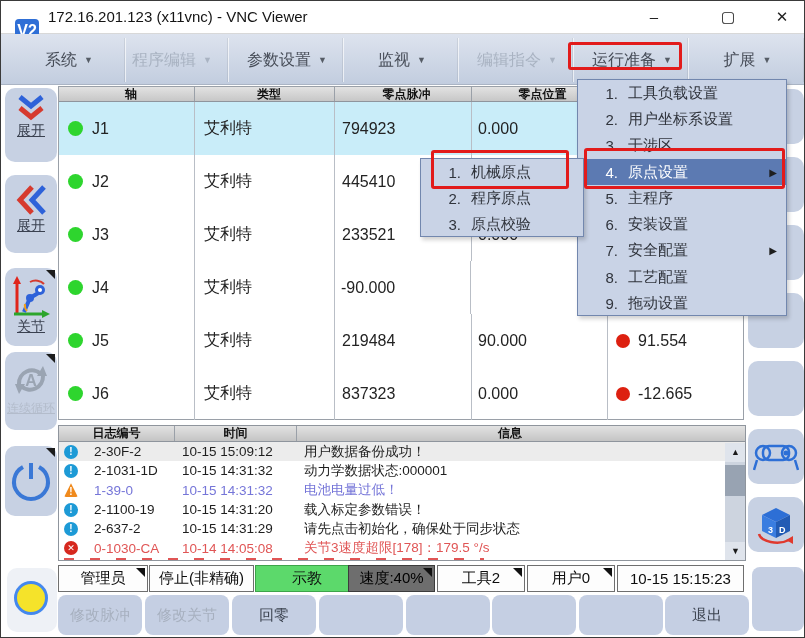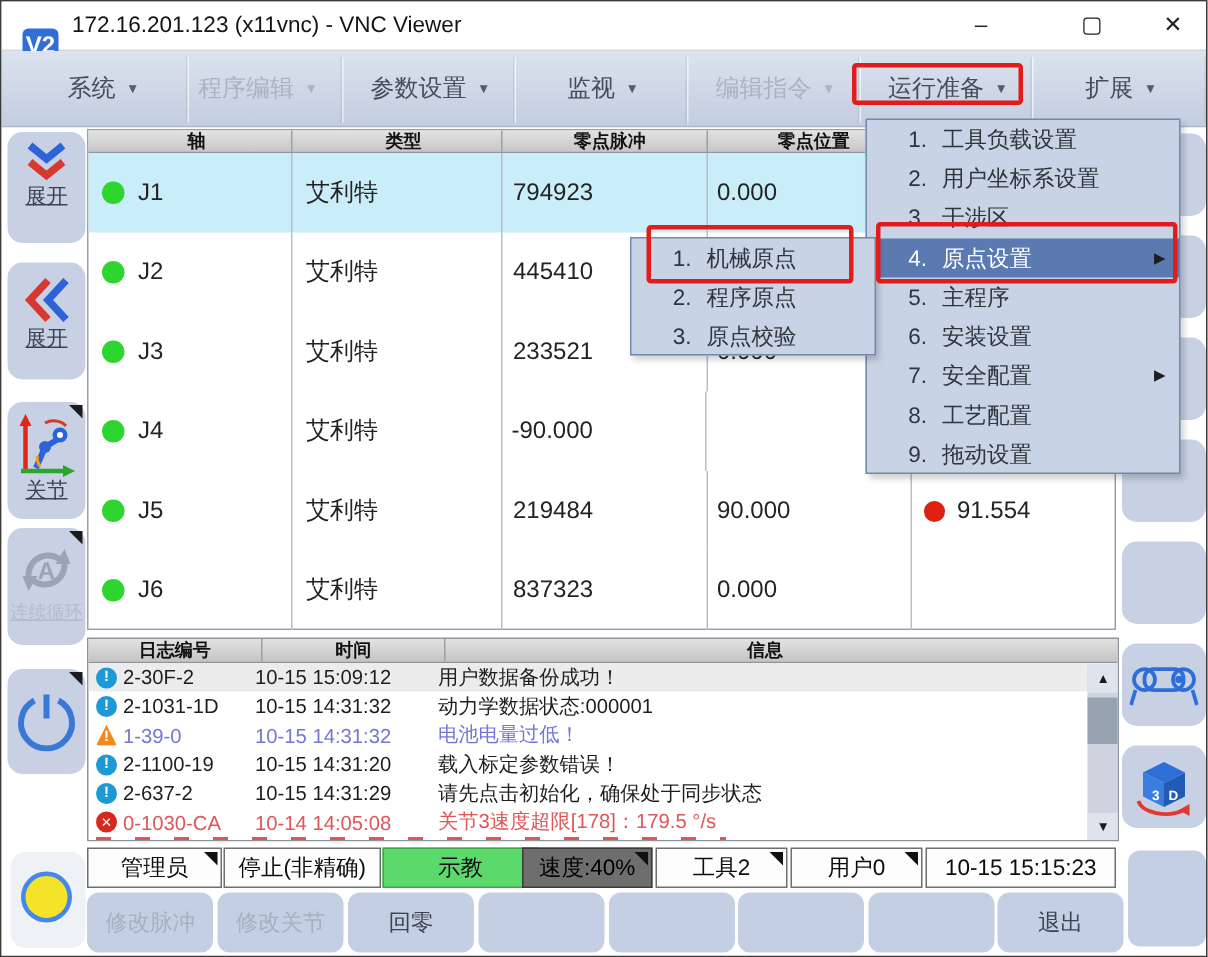--- a/index.html
+++ b/index.html
@@ -67,21 +67,21 @@
               border-bottom:1px solid #8f959d; font-size:12px; font-weight:bold; color:#111; }
   .log-head div { display:flex; align-items:center; justify-content:center; border-right:1px solid #9aa0a8; }
   .lh1 { width:116px; } .lh2 { width:122px; } .lh3 { width:426px; border-right:none !important; }
   .log-row { display:flex; align-items:center; height:19.3px; font-size:13.5px; color:#1e1e1e; }
   .log-row.first { background:#ececec; }
   .log-row .lic { width:14px; height:14px; margin-left:5px; border-radius:50%; color:#fff; font-size:10px;
                   font-weight:bold; text-align:center; line-height:14px; flex:none; }
   .lic.info { background:#1d9ad6; }
   .lic.err  { background:#d6281e; font-size:9px; }
   .lic.warn { background:#f08a1d; border-radius:2px; clip-path:polygon(50% 0,100% 100%,0 100%); line-height:17px; }
-  .log-row .lid  { width:88px; margin-left:4px; }
+  .log-row .lid  { width:88px; margin-left:16px; }
   .log-row .ltime{ width:110px; }
   .log-row .lmsg { margin-left:12px; white-space:nowrap; }
   .log-row.w, .log-row.w .lid, .log-row.w .ltime { color:#7575d8; }
   .log-row.e, .log-row.e .lid, .log-row.e .ltime { color:#e05555; }
   .log-partial { height:6px; margin-left:5px;
      background:repeating-linear-gradient(90deg,#e05555 0 10px,transparent 10px 26px); width:420px; }
   .log-scroll { position:absolute; left:666px; top:17px; width:21px; height:118px; background:#cdd4df; }
   .scr-btn { position:absolute; left:0; width:21px; height:19px; background:#dfe4ec; text-align:center;
              font-size:9px; line-height:19px; color:#1a1a1a; }
   .scr-thumb { position:absolute; left:0; top:22px; width:21px; height:31px; background:#98a3b2; }
@@ -237,20 +237,24 @@
           </div>
       </div>
       <div class="axis-row">
         <div class="c1">
             <span class="dot"></span>
             <span>J6</span>
           </div>
         <div class="c2">艾利特</div>
         <div class="c3">837323</div>
         <div class="c4">0.000</div>
+        <div class="c5">
+            <span class="dot red" style="margin-right:8px;"></span>
+            <span>-12.665</span>
+          </div>
       </div>
     </div>
 
     <div class="log">
       <div class="log-head">
         <div class="lh1">日志编号</div>
         <div class="lh2">时间</div>
         <div class="lh3">信息</div>
       </div>
       <div class="log-row first">

